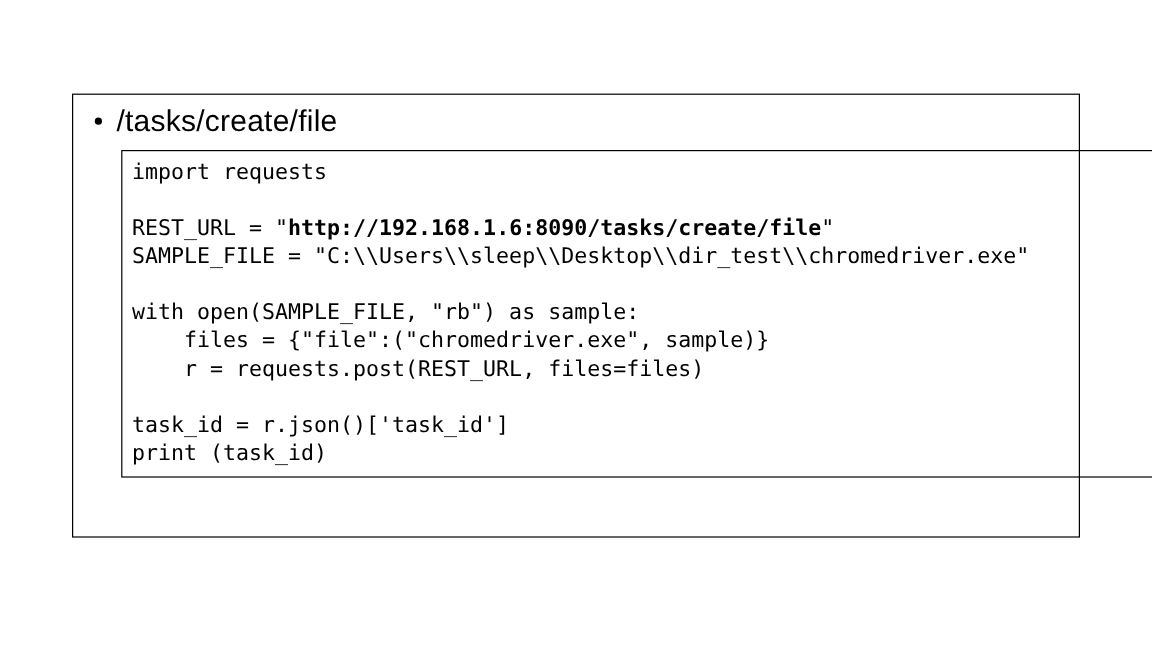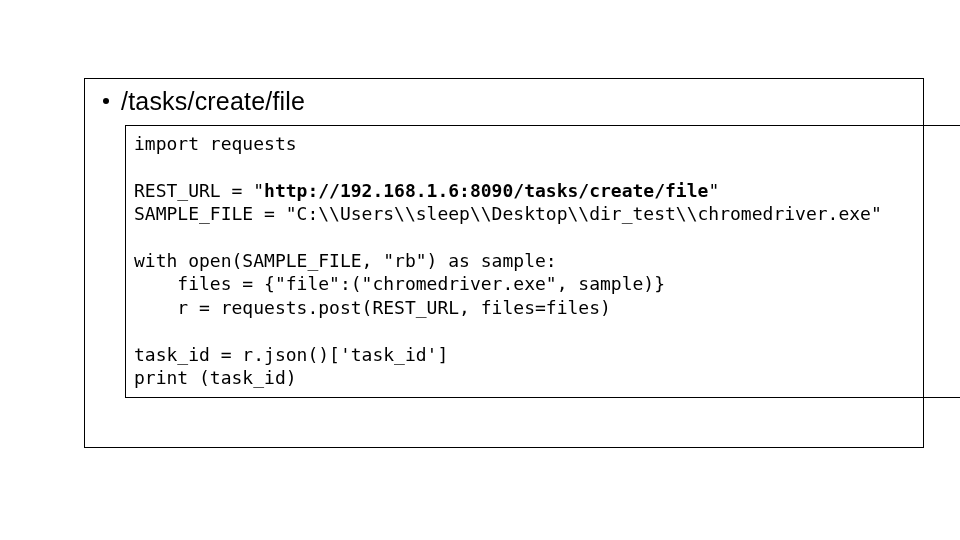--- a/index.html
+++ b/index.html
@@ -17,21 +17,20 @@
     box-sizing: border-box;
   }
   .outer-box {
     position: absolute;
     left: 60px;
     top: 78px;
     width: 840px;
     height: 370px;
     border: 1.5px solid #000;
     box-sizing: border-box;
-    margin-left: 24px;
   }
   .bullet-row {
     position: absolute;
     top: 7px;
     left: 18px;
     right: 18px;
     display: flex;
     align-items: center;
     font-size: 25px;
     line-height: 1.2;

